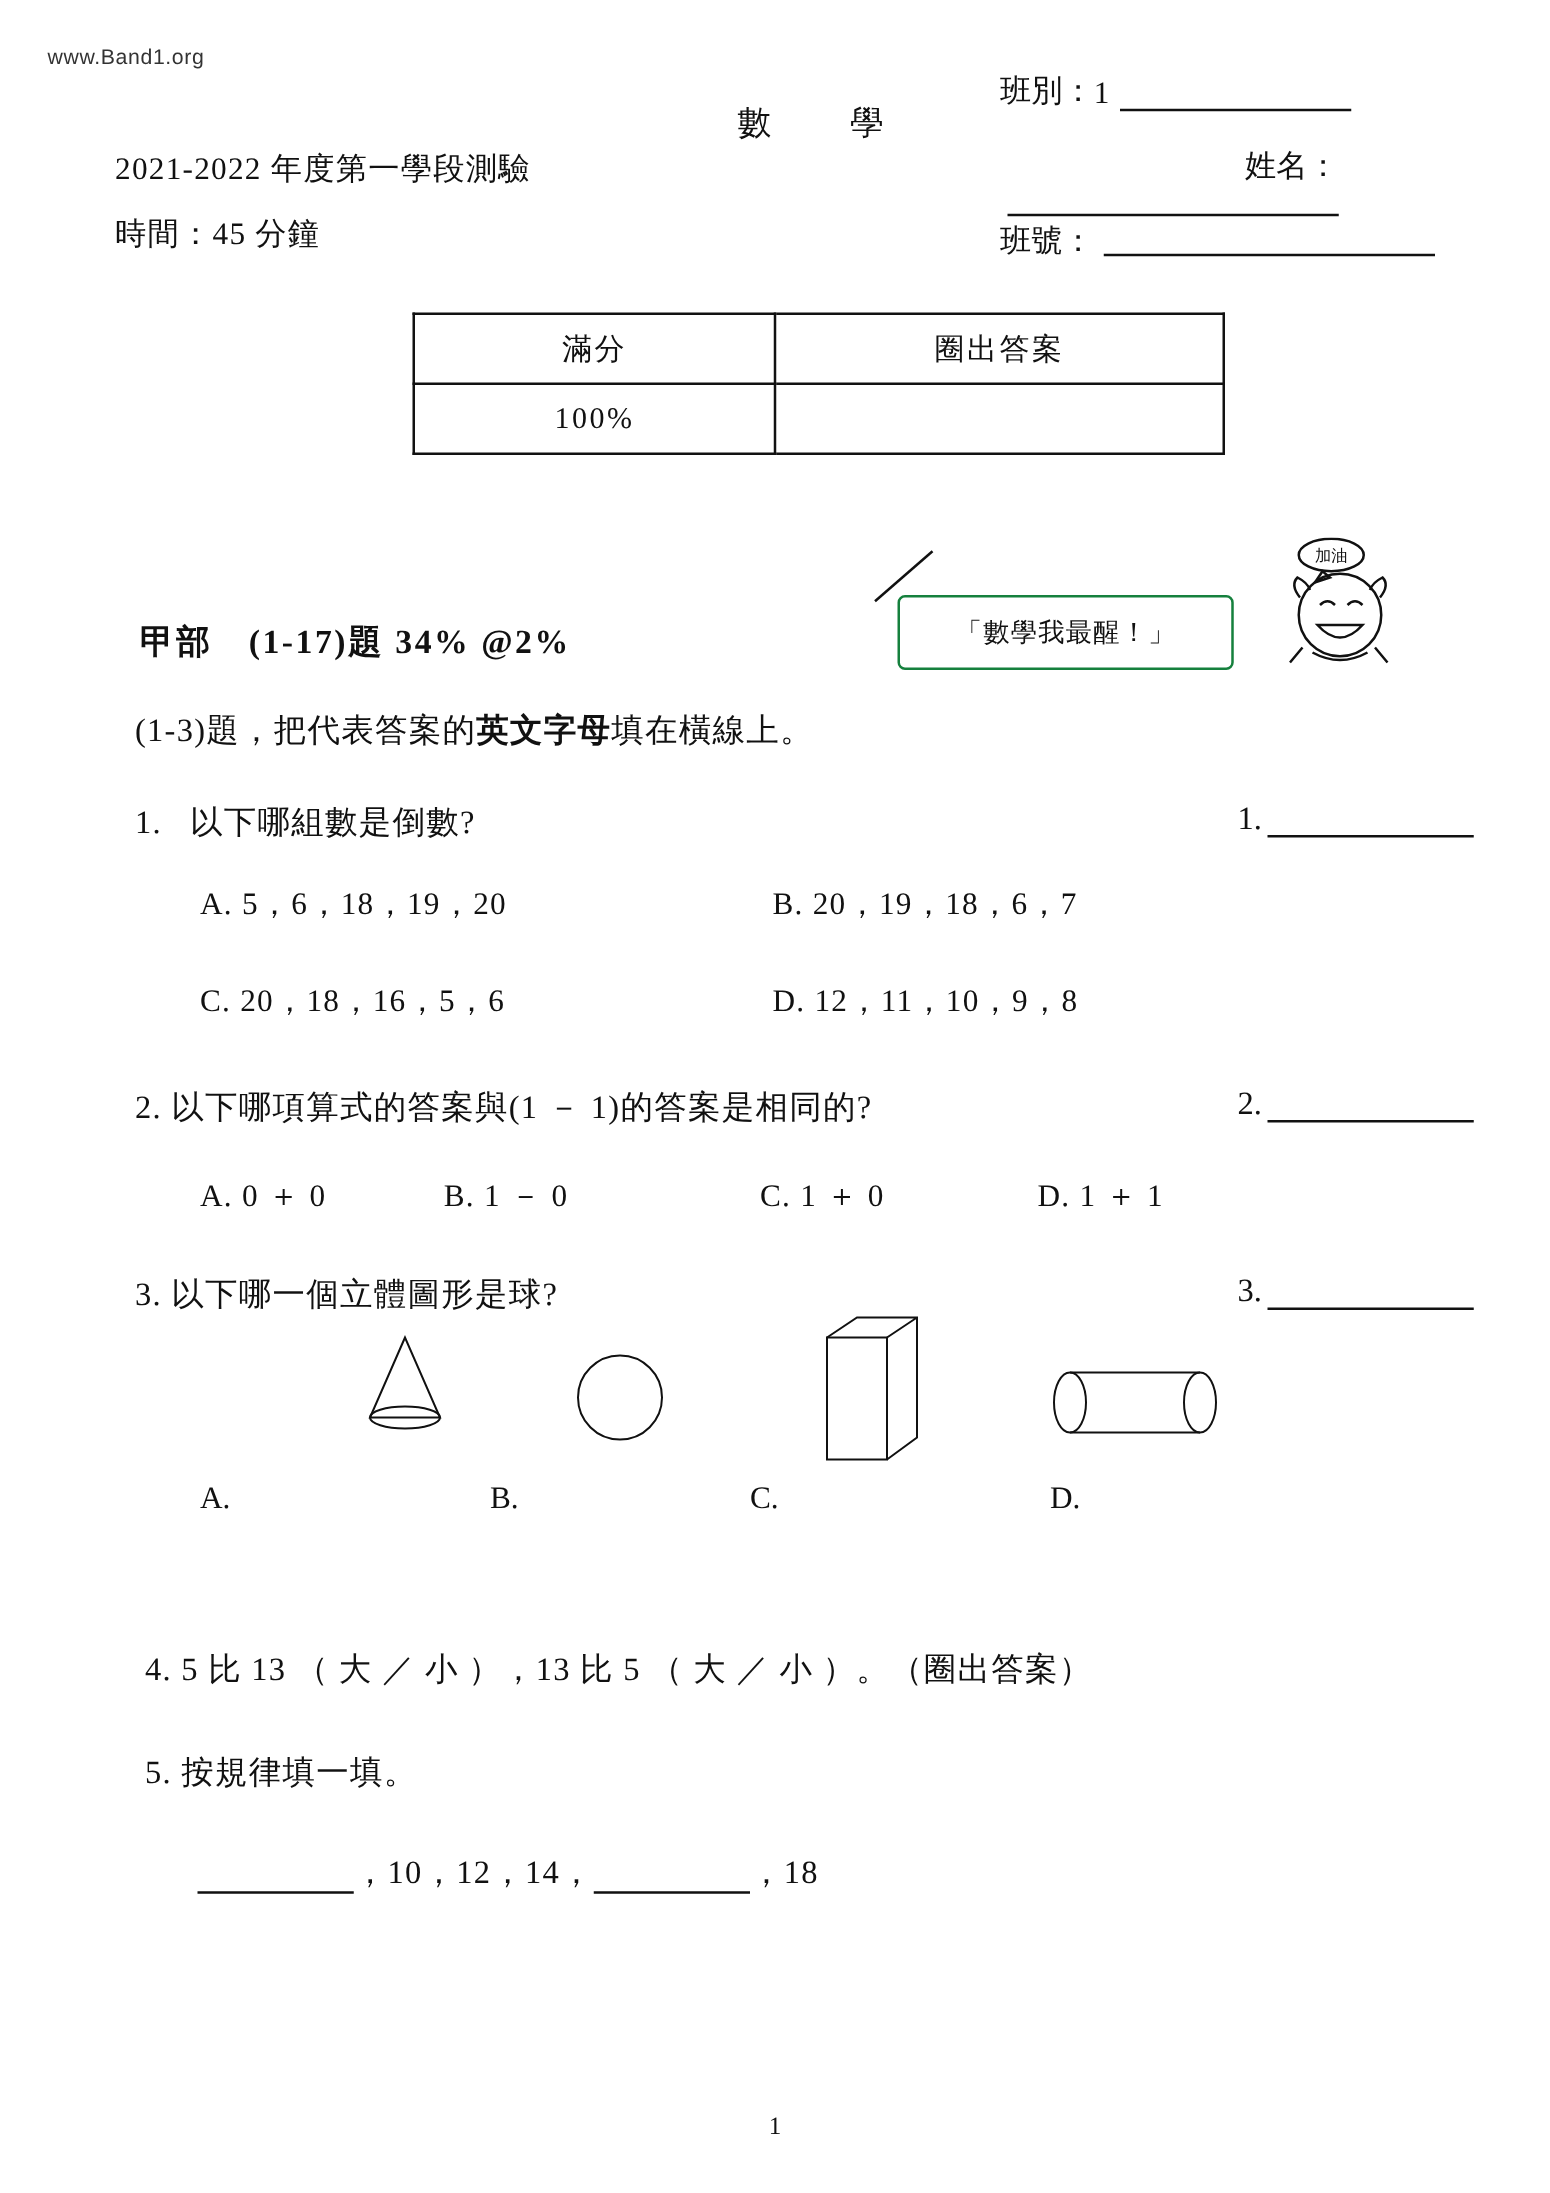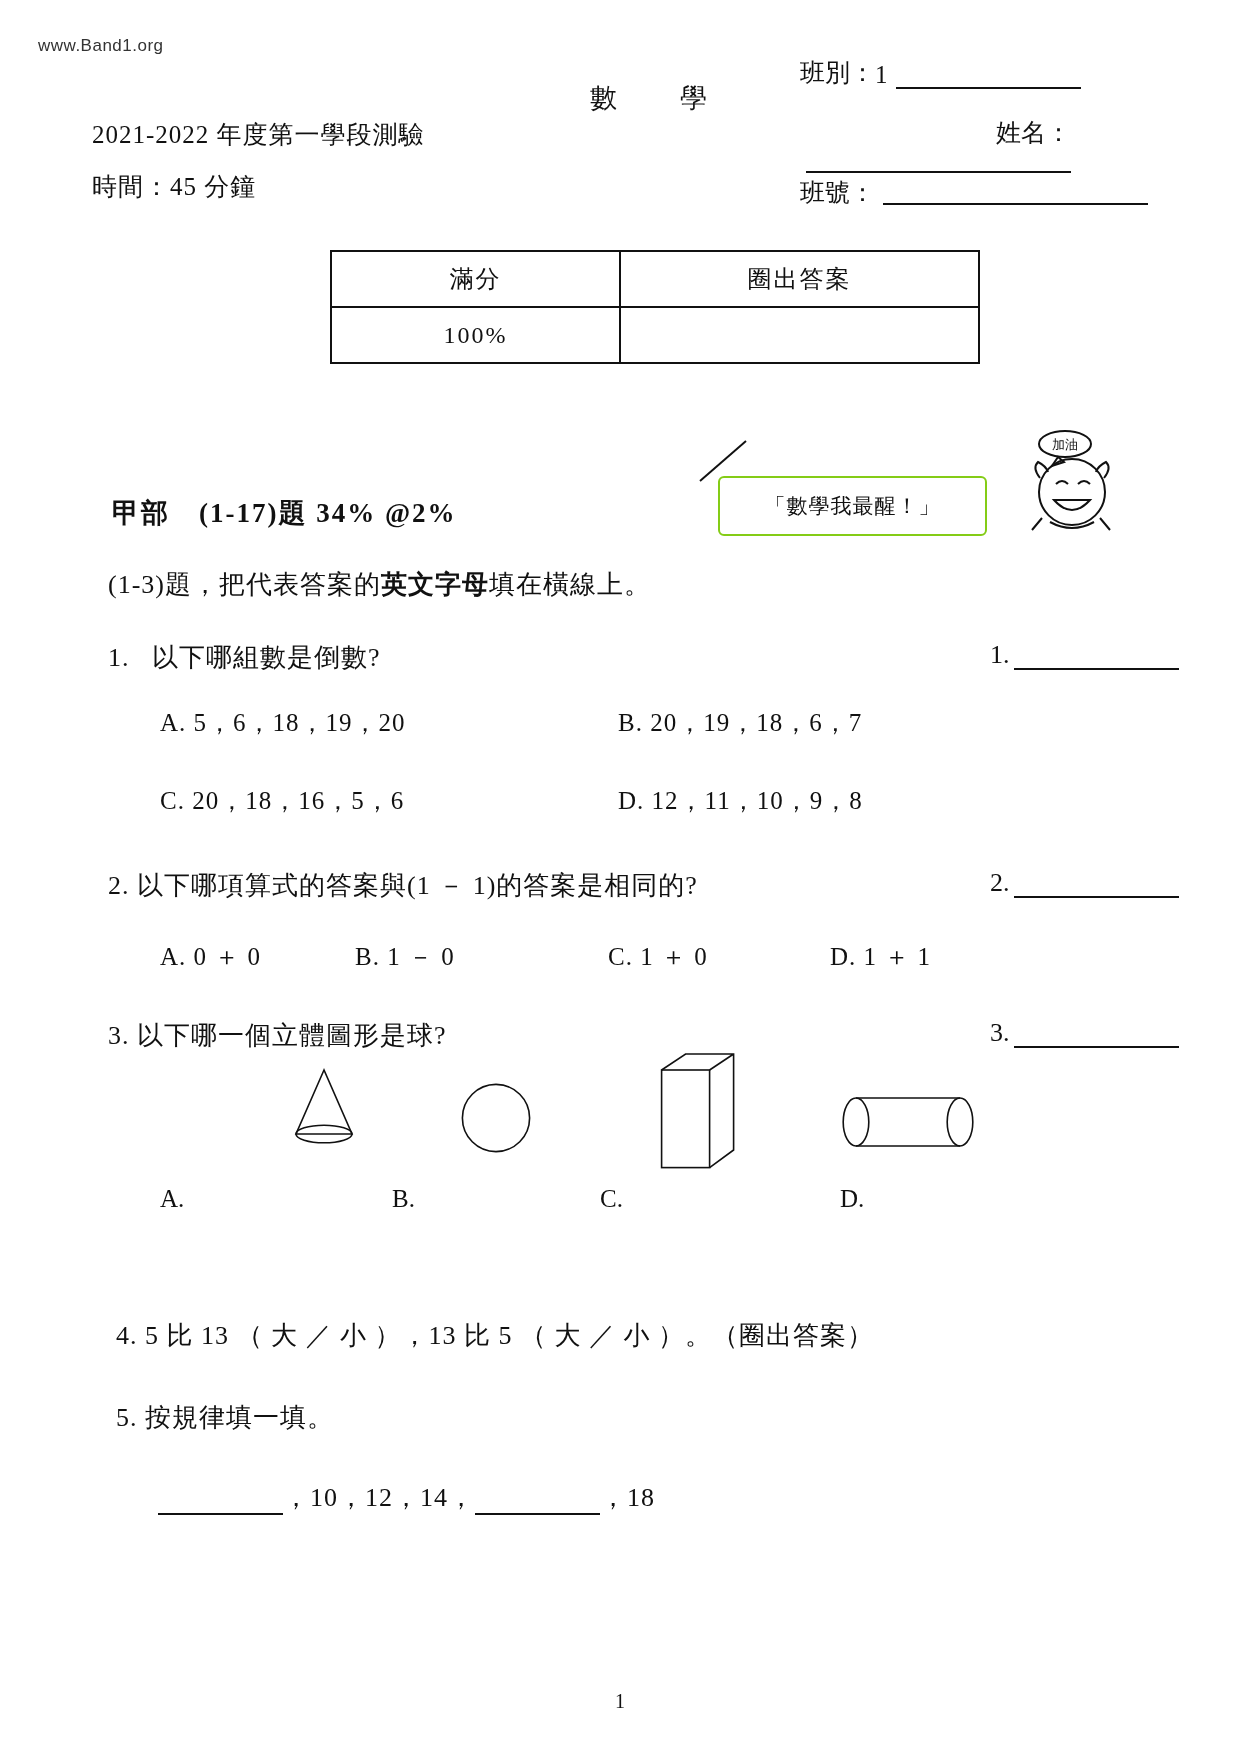--- a/index.html
+++ b/index.html
@@ -101,21 +101,21 @@
     font-weight: bold;
     letter-spacing: 2px;
   }
   
   .bubble {
     position: absolute;
     left: 718px;
     top: 476px;
     width: 265px;
     height: 56px;
-    border: 2px solid #84cc16;
+    border: 2px solid #15803d;
     border-radius: 6px;
     display: flex;
     align-items: center;
     justify-content: center;
     font-size: 21px;
     letter-spacing: 1px;
   }
   .bubble-tail {
     position: absolute;
     left: 690px;

